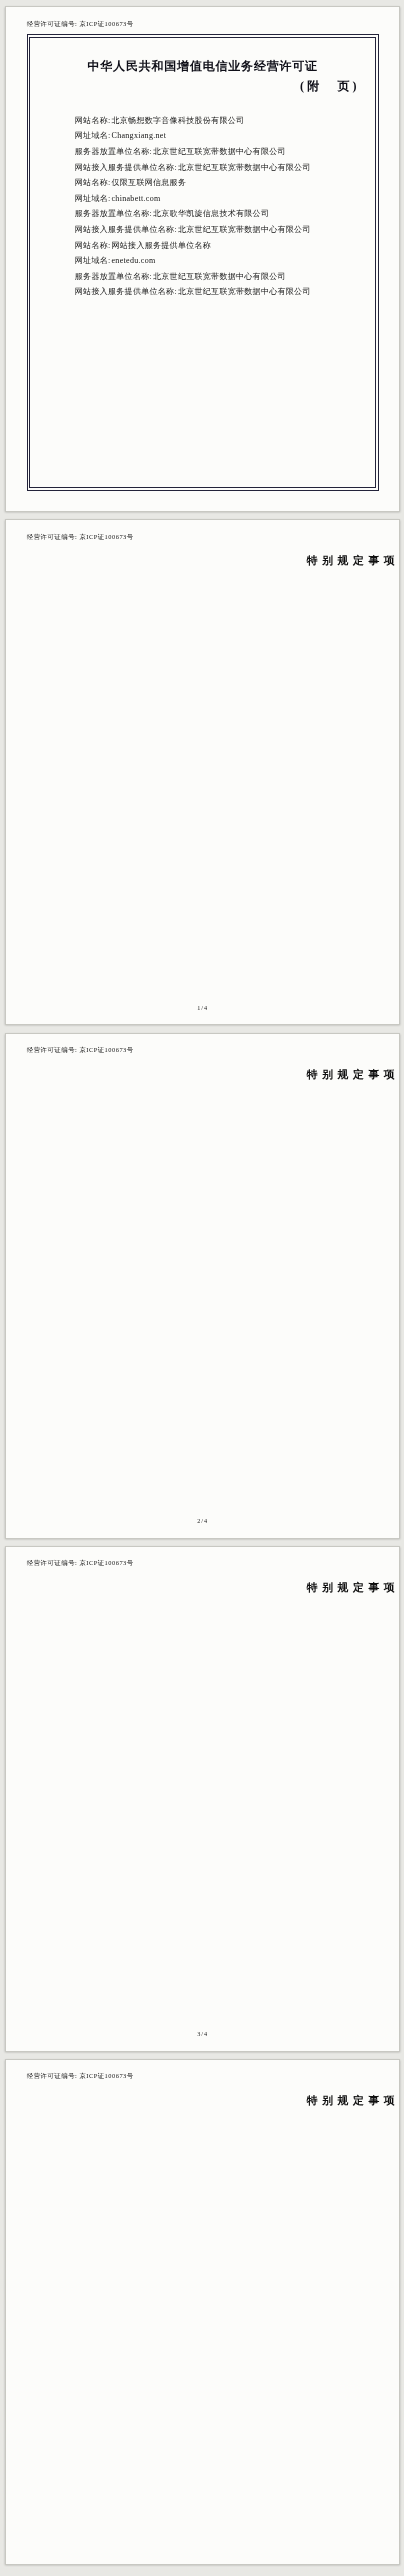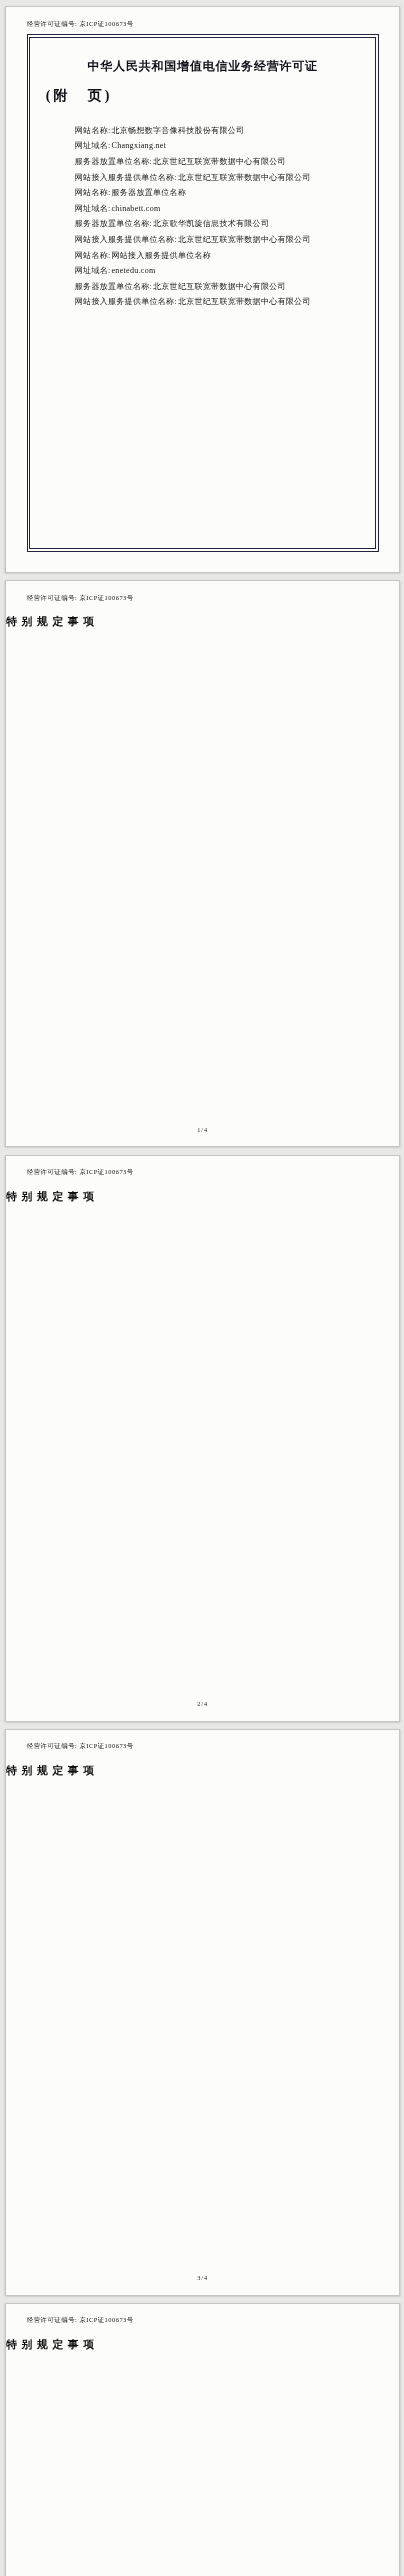--- a/index.html
+++ b/index.html
@@ -6,21 +6,21 @@
   html,body { width:405px; }
   body {
     background:#e8e8e4;
     font-family:"Liberation Serif","DejaVu Serif",serif;
     color:#1a1a1a;
     padding:6.2px 5.2px 4.6px;
   }
   .page {
     position:relative;
     width:395px;
-    height:567px;
+    height:506px;
     margin:0 auto 7.2px;
     background:#fcfcfa;
     border:0.5px solid #c8c8c2;
     box-shadow:0 0.5px 2.1px rgba(0,0,0,.25);
     overflow:hidden;
   }
   .license-no {
     position:absolute; top:12.4px; left:20.6px;
     font-size:6.4px; letter-spacing:0.5px; color:#141414;
     white-space:nowrap;
@@ -35,38 +35,38 @@
   .frame-inner {
     width:100%; height:100%;
     border:0.5px solid #23233a;
     padding:20.6px 15.5px 0;
   }
   .cert-title {
     text-align:center;
     font-size:12px; font-weight:bold; letter-spacing:0.8px; color:#0f0f18;
   }
   .cert-subtitle {
-    text-align:left;
-    font-size:14px; font-weight:bold; letter-spacing:3.1px;
-    margin-top:12px; color:#0f0f18;
+    text-align:right;
+    font-size:12px; font-weight:bold; letter-spacing:3.1px;
+    margin-top:3px; color:#0f0f18;
   }
   .cert-body {
     margin:17.5px 29px 0;
     font-size:8px; line-height:1.95; letter-spacing:0.3px;
     color:#141414; text-align:left;
   }
   .cert-intro { margin-bottom:2.1px; }
   .cert-row { }
   .cert-row .row-label { }
   .cert-row .row-value { margin-left:1px; }
 
   
   .prov-title {
     padding-top:34px;
-    text-align:left;
+    text-align:right;
     font-size:10.8px; font-weight:bold; letter-spacing:4.6px; color:#101010;
   }
   .prov-body {
     margin:14.4px 23px 0;
     font-size:6px; line-height:1.78; letter-spacing:0.2px;
     text-align:justify; color:#1c1c1c;
   }
   .prov-body p { text-indent:2em; margin-bottom:2.6px; }
   .page-num {
     position:absolute; bottom:13.4px; left:0; right:0;
@@ -83,21 +83,21 @@
   <div class="frame-outer">
     <div class="frame-inner">
       <h1 class="cert-title">中华人民共和国增值电信业务经营许可证</h1>
       <div class="cert-subtitle">(附　页)</div>
       <div class="cert-body">
         <div>
             <p class="cert-row"><span class="row-label">网站名称:</span><span class="row-value">北京畅想数字音像科技股份有限公司</span></p>
             <p class="cert-row"><span class="row-label">网址域名:</span><span class="row-value">Changxiang.net</span></p>
             <p class="cert-row"><span class="row-label">服务器放置单位名称:</span><span class="row-value">北京世纪互联宽带数据中心有限公司</span></p>
             <p class="cert-row"><span class="row-label">网站接入服务提供单位名称:</span><span class="row-value">北京世纪互联宽带数据中心有限公司</span></p>
-            <p class="cert-row"><span class="row-label">网站名称:</span><span class="row-value">服务器放置单位名称</span></p>
+            <p class="cert-row"><span class="row-label">网站名称:</span><span class="row-value">仅限互联网信息服务</span></p>
             <p class="cert-row"><span class="row-label">网址域名:</span><span class="row-value">chinabett.com</span></p>
             <p class="cert-row"><span class="row-label">服务器放置单位名称:</span><span class="row-value">北京歌华凯旋信息技术有限公司</span></p>
             <p class="cert-row"><span class="row-label">网站接入服务提供单位名称:</span><span class="row-value">北京世纪互联宽带数据中心有限公司</span></p>
             <p class="cert-row"><span class="row-label">网站名称:</span><span class="row-value">网站接入服务提供单位名称</span></p>
             <p class="cert-row"><span class="row-label">网址域名:</span><span class="row-value">enetedu.com</span></p>
             <p class="cert-row"><span class="row-label">服务器放置单位名称:</span><span class="row-value">北京世纪互联宽带数据中心有限公司</span></p>
             <p class="cert-row"><span class="row-label">网站接入服务提供单位名称:</span><span class="row-value">北京世纪互联宽带数据中心有限公司</span></p>
           </div>
       </div>
     </div>

